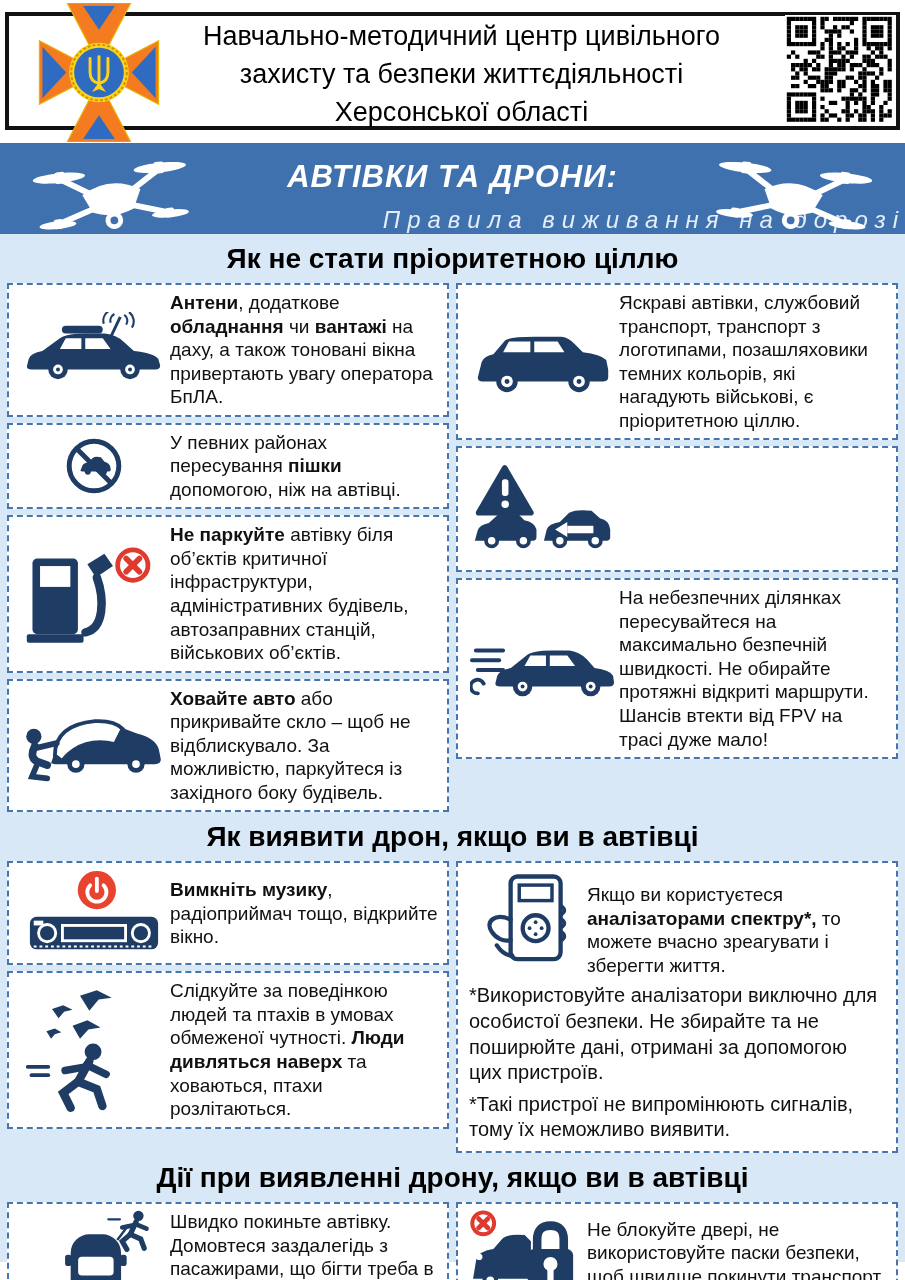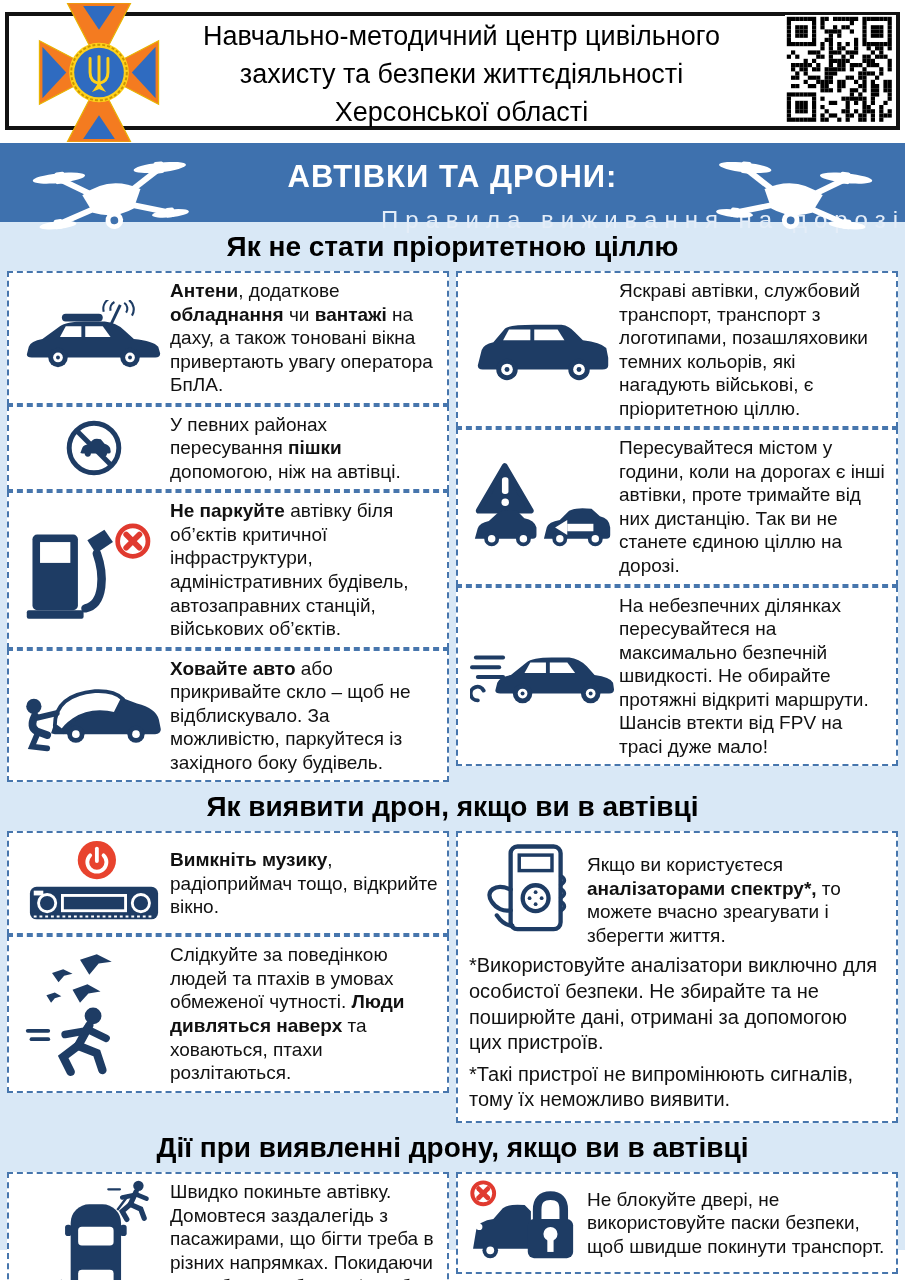--- a/index.html
+++ b/index.html
@@ -8,32 +8,32 @@
 
   
   .header{height:143px;position:relative;background:#fff;}
   .header-frame{position:absolute;left:5px;right:5px;top:12px;bottom:13px;border:4px solid #121212;}
   .org-title{position:absolute;left:158px;right:140px;top:17px;text-align:center;
              font-size:27px;line-height:38px;color:#000;}
   .emblem{position:absolute;left:38px;top:3px;width:122px;height:139px;z-index:3;}
   .qr{position:absolute;right:9px;top:15px;width:111px;height:111px;background:#fff;z-index:3;}
 
   
-  .banner{height:79px;background:#3e71ae;position:relative;text-align:center;color:#fff;}
+  .banner{height:91px;background:#3e71ae;position:relative;text-align:center;color:#fff;font-style:italic;}
   .banner-title{padding-top:16px;font-size:31px;font-weight:700;letter-spacing:1px;}
   .banner-sub{margin-top:11px;font-size:24px;letter-spacing:7px;color:#e4edf8;font-weight:400;text-align:right;}
   .drone{position:absolute;top:16px;width:180px;height:78px;}
   .drone.left{left:22px;}
   .drone.right{right:22px;transform:scaleX(-1);}
 
   
   .content{background:#d9e8f6;height:1028px;box-sizing:border-box;padding:0 7px 18px;}
   .section-heading{text-align:center;font-weight:700;font-size:28px;color:#000;padding:9px 0 8px;}
   .cols{display:flex;gap:7px;}
-  .col{flex:1;display:flex;flex-direction:column;min-width:0;}
+  .col{flex:1;display:flex;flex-direction:column;gap:6px;min-width:0;}
   .card{background:#fff;border:2px dashed #4776ad;display:flex;align-items:center;
         padding:6px 9px;box-sizing:border-box;}
   .icon-box{flex:0 0 152px;display:flex;align-items:center;justify-content:center;color:#1e3c64;}
   .icon-box.sm{flex:0 0 120px;}
   .txt{flex:1;font-size:19px;line-height:1.24;color:#111;min-width:0;}
   .txt .b{font-weight:700;}
   .vcard{flex-direction:column;align-items:stretch;}
   .vcard .row{display:flex;align-items:flex-end;}
   .footnotes p{margin:6px 2px 2px;font-size:20px;line-height:1.28;color:#111;}
 
@@ -562,21 +562,20 @@
                 <circle cx="54" cy="84" r="4" fill="#fff"></circle>
               <path d="M76,84 L79,72 Q81,66 93,64 L103,54 Q111,50 127,52 L136,60 Q146,62 147,72 L147,80 Q147,84 143,84 Z"></path>
               <circle cx="93" cy="84" r="8"></circle>
                 <circle cx="93" cy="84" r="4" fill="#fff"></circle>
               <circle cx="131" cy="84" r="8"></circle>
                 <circle cx="131" cy="84" r="4" fill="#fff"></circle>
               <rect x="101" y="68" width="28" height="8" fill="#fff"></rect>
               <polygon points="101,64 101,80 88,72" fill="#fff"></polygon>
             </svg>
           </div>
-          <div class="txt"><span>Пересувайтеся містом у години, коли на дорогах є інші автівки, проте тримайте від них дистанцію. Так ви не станете єдиною ціллю на дорозі.</span></div>
         </div>
 
         <div class="card" style="min-height:150px">
           <div class="icon-box">
             <svg width="146" height="72" viewBox="0 0 150 74" fill="currentColor">
               <g stroke="currentColor" stroke-width="4" stroke-linecap="round">
                 <line x1="6" y1="18" x2="34" y2="18"></line>
                   <line x1="2" y1="28" x2="30" y2="28"></line>
                   <line x1="8" y1="38" x2="34" y2="38"></line>
               </g>

